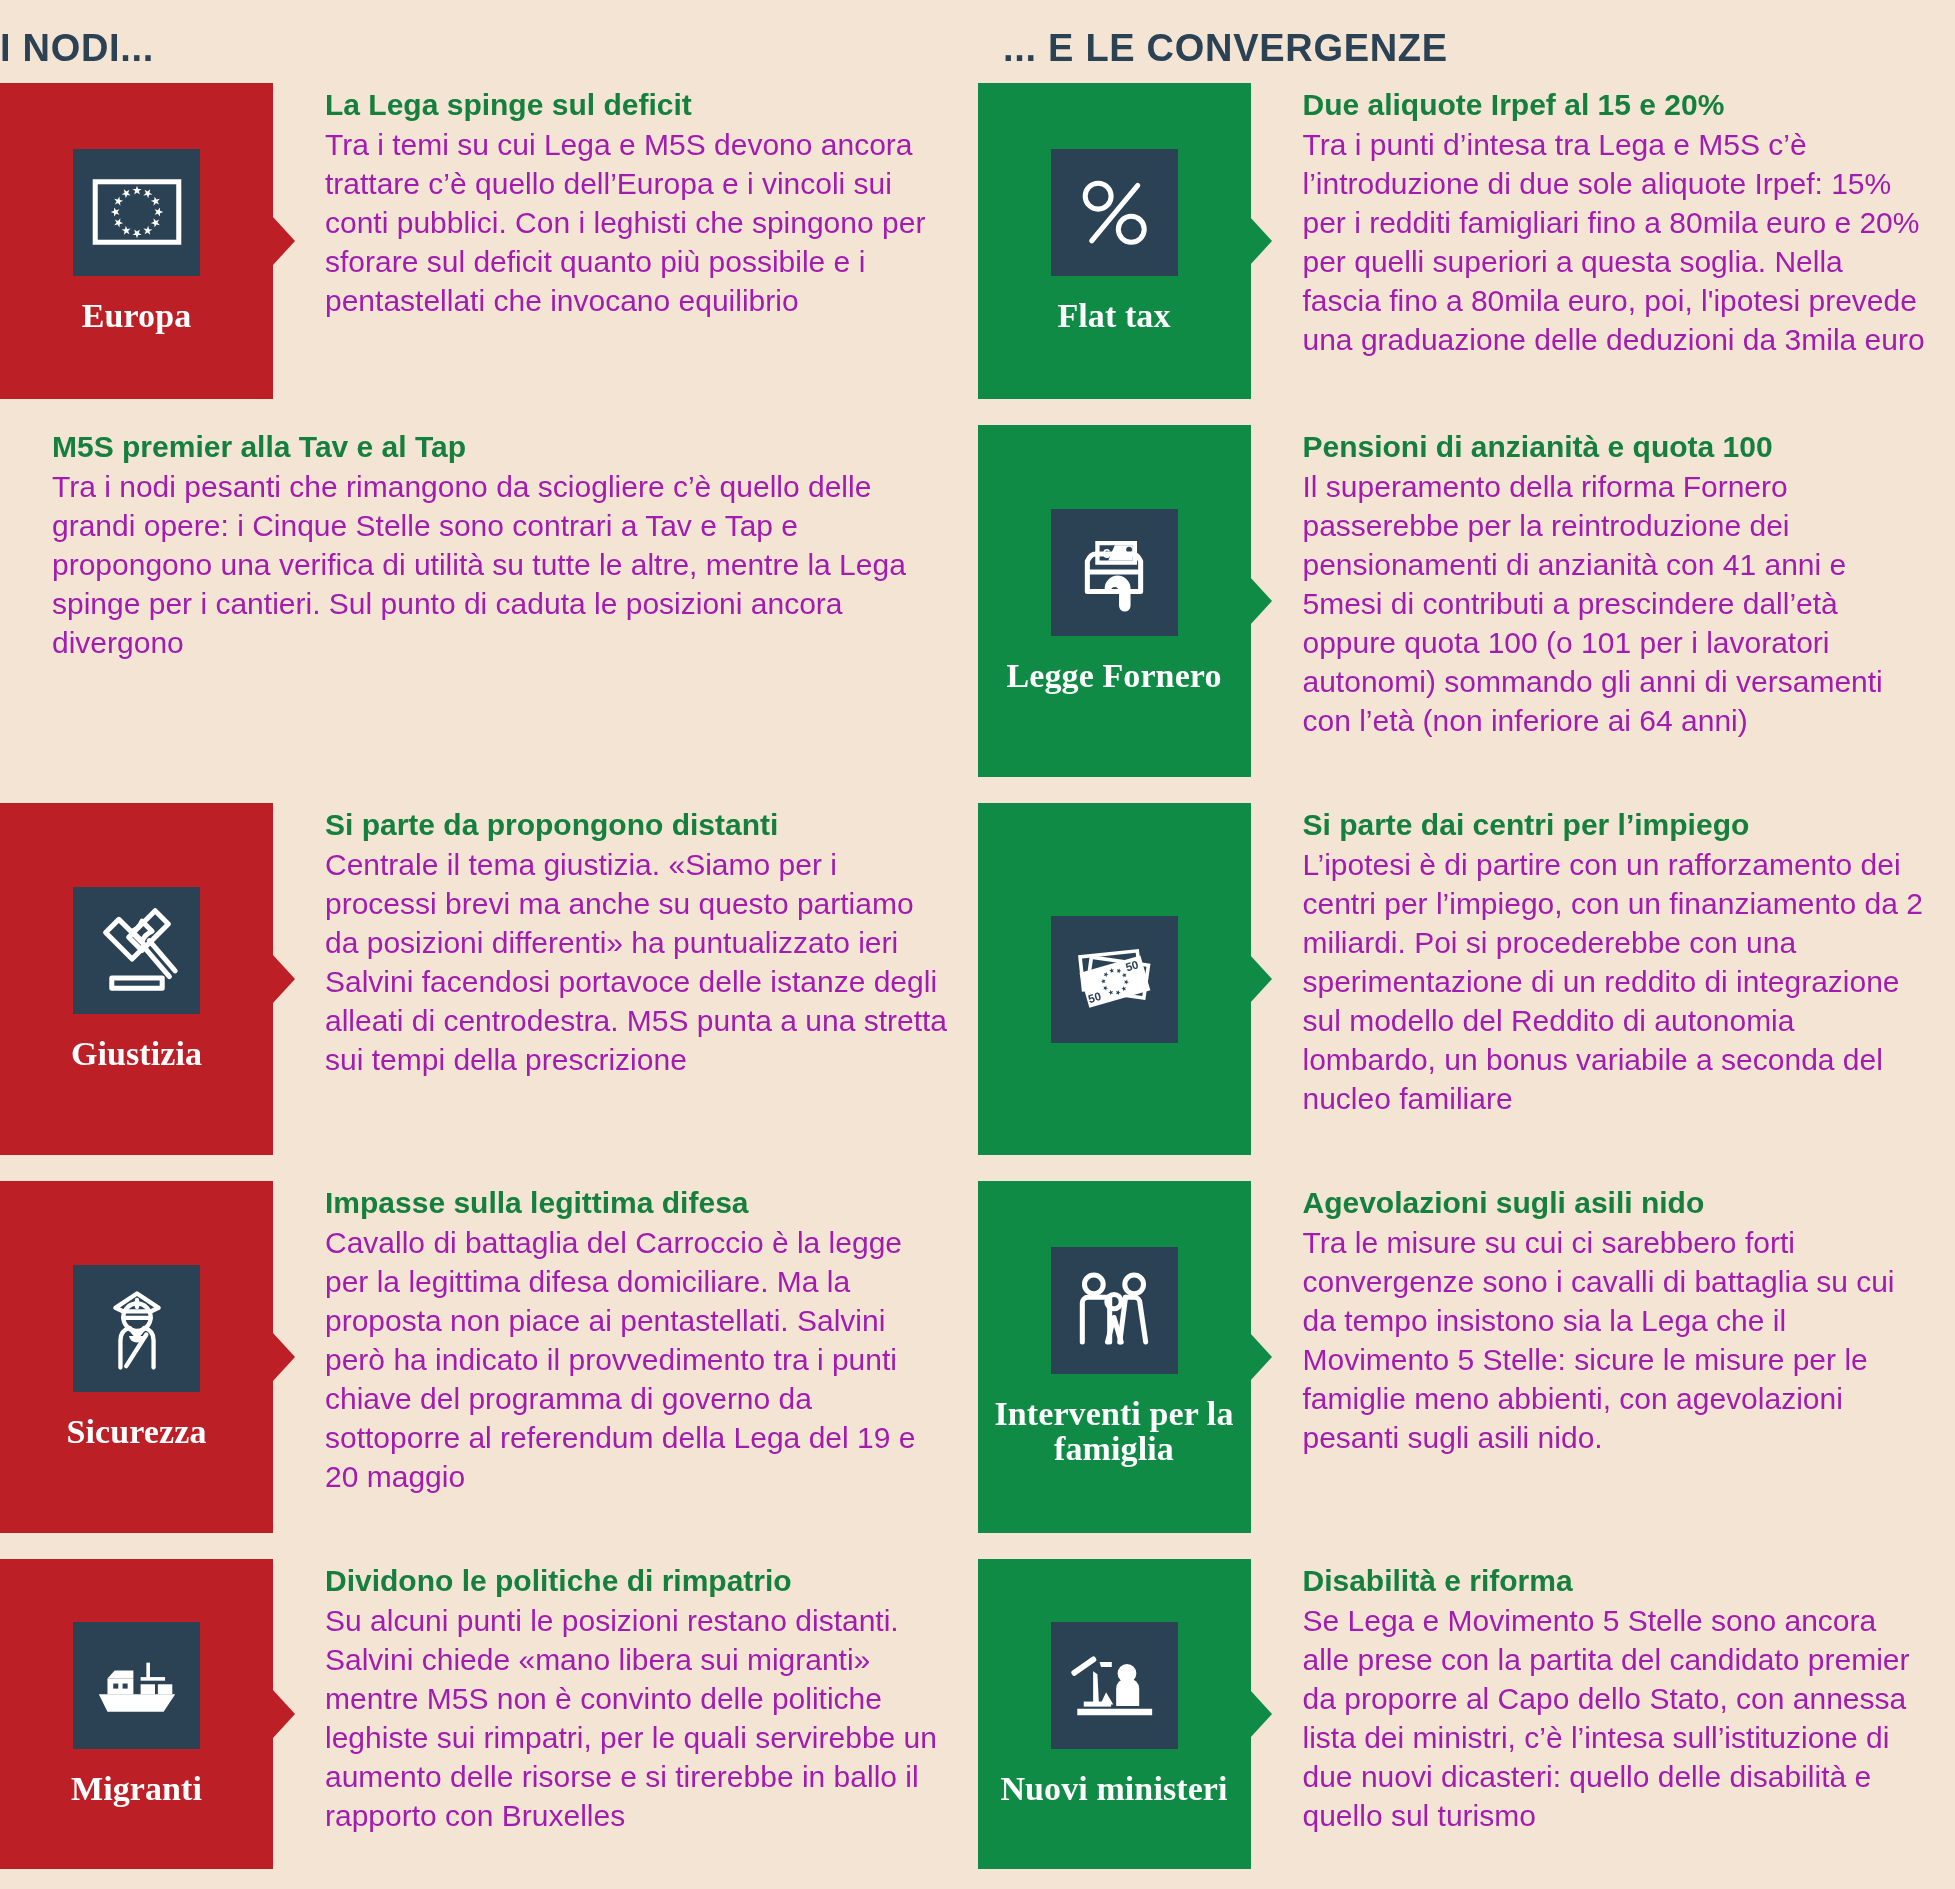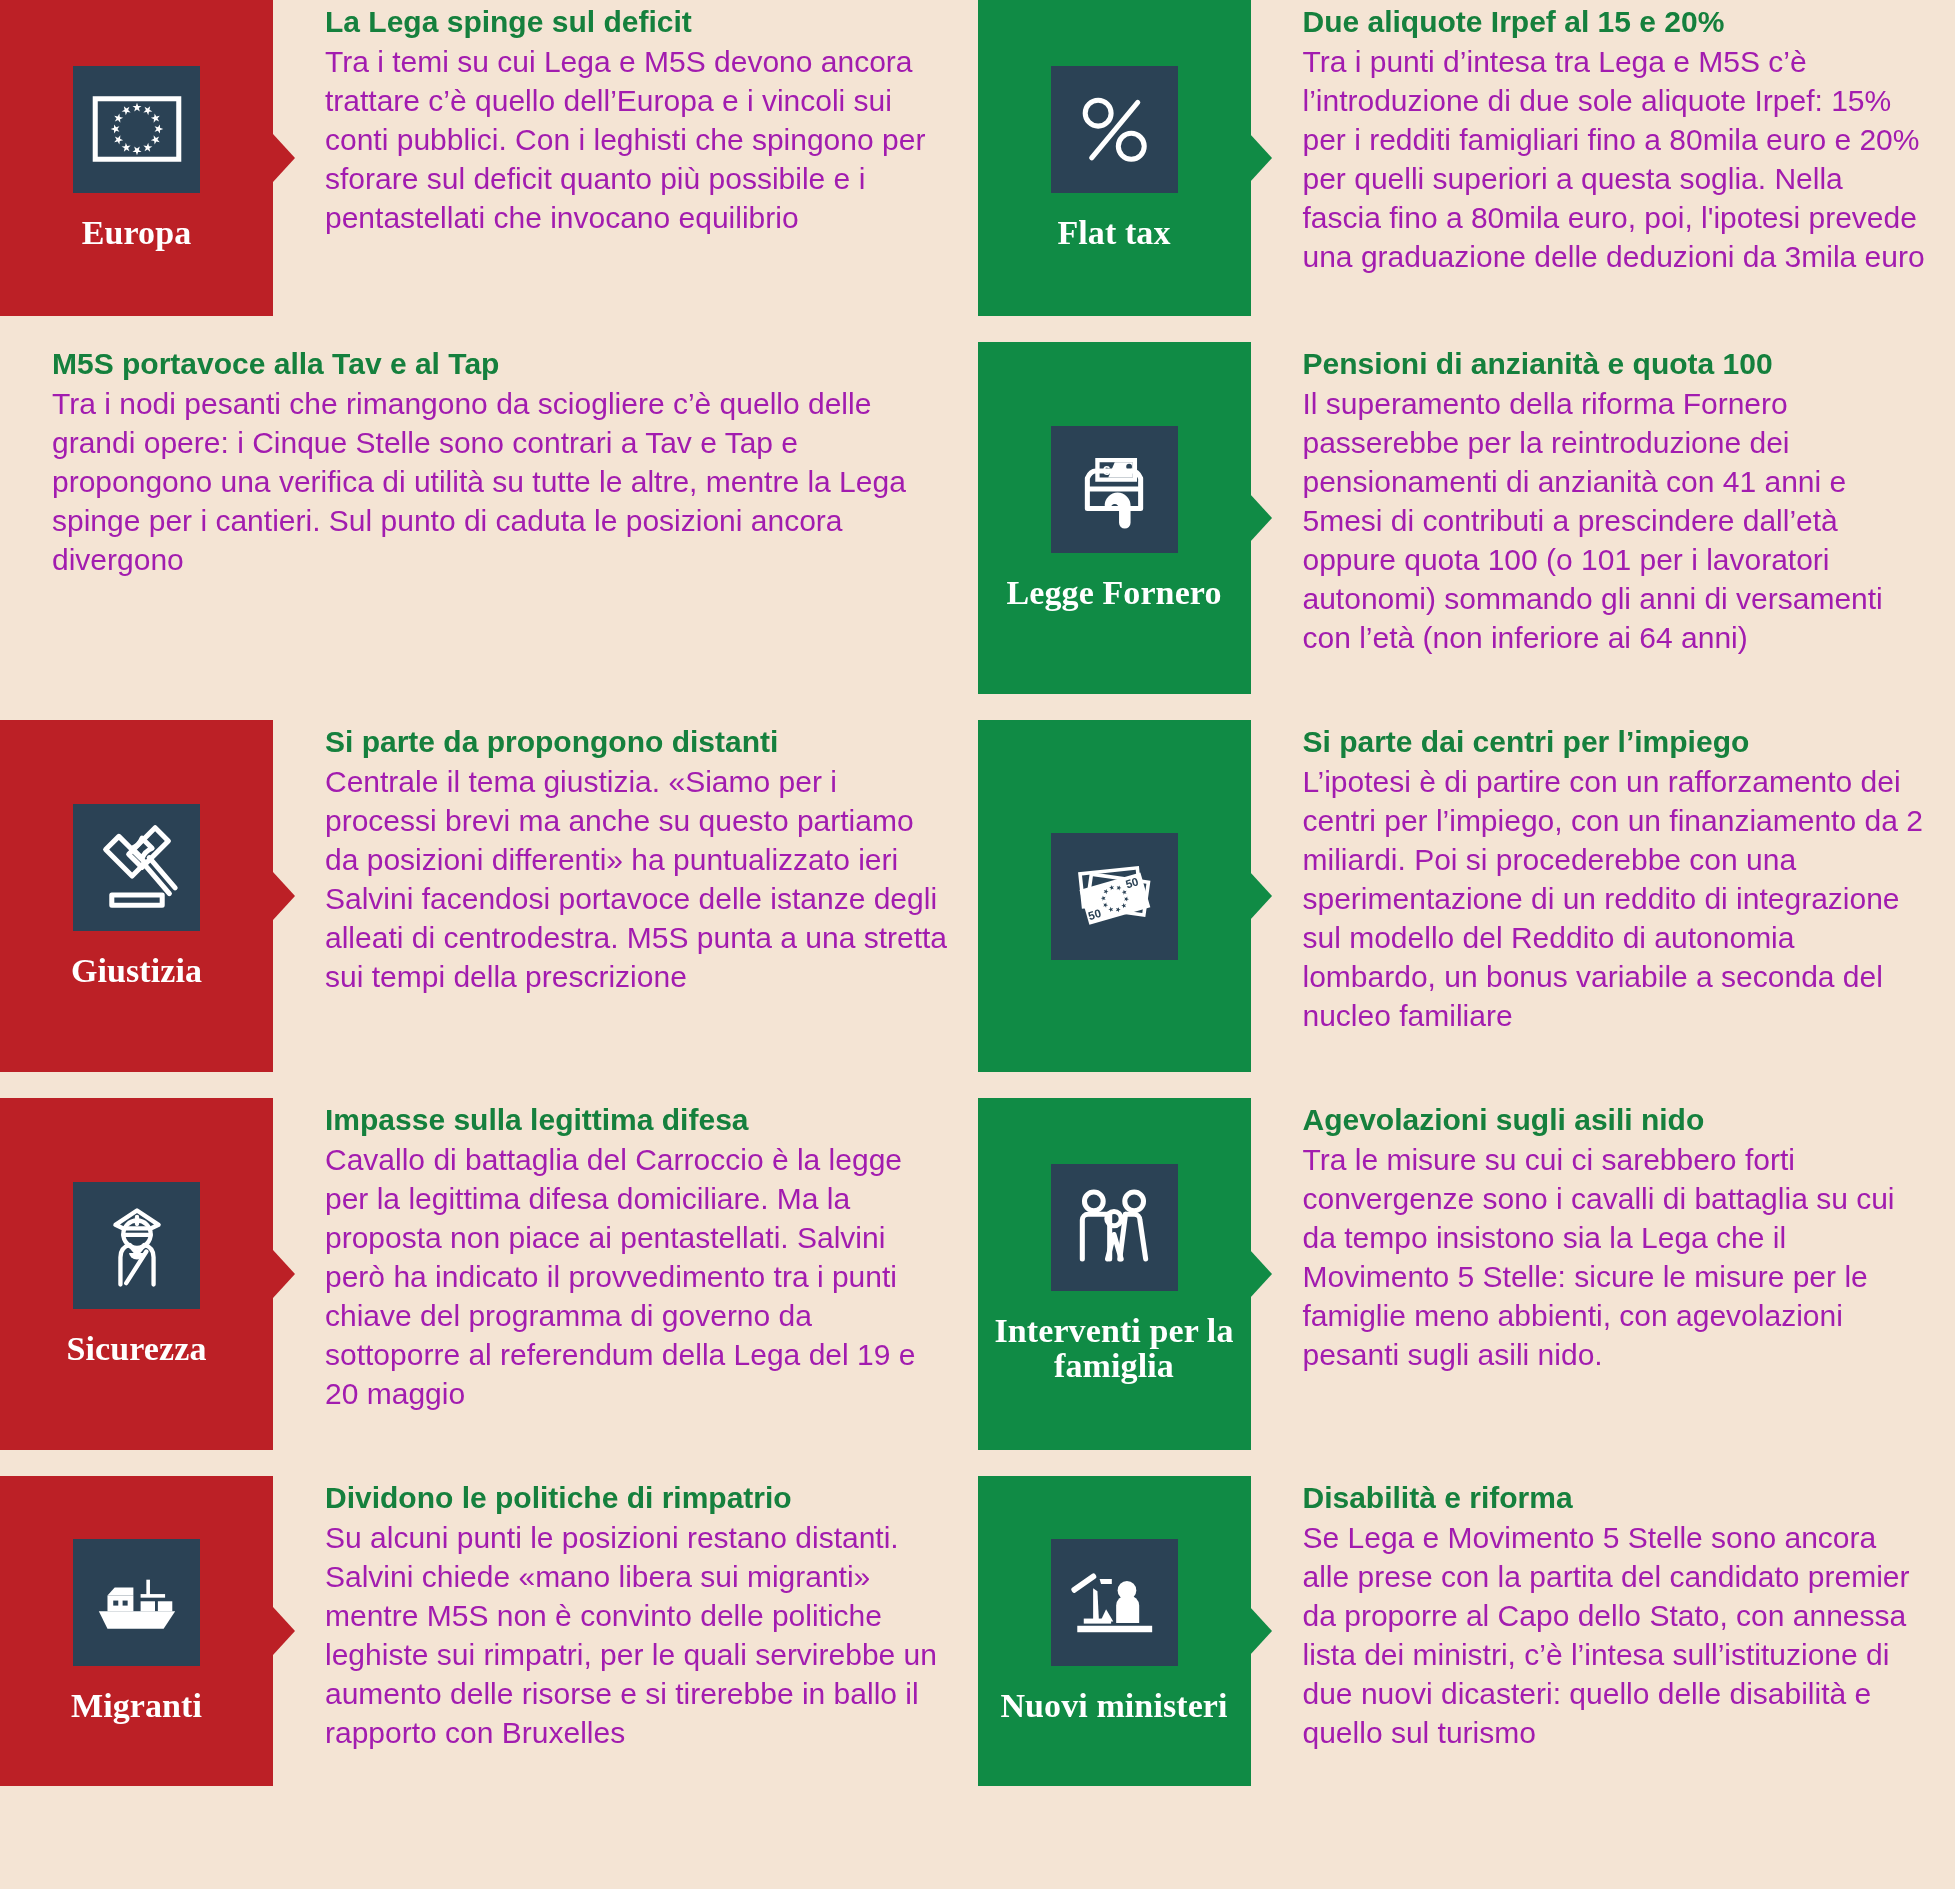--- a/index.html
+++ b/index.html
@@ -80,20 +80,24 @@
   .txt .body{
     font-size:30px;line-height:1.3;color:#a21caf;margin:0;
     white-space:pre-line;
   }
 </style>
 </head>
 <body>
 
 <div class="page">
 
+  <div class="headers">
+    <div class="hdr hdr-left">I NODI...</div>
+    <div class="hdr hdr-right">... E LE CONVERGENZE</div>
+  </div>
 
   <div class="columns">
 
     <div class="col col-left">
 
       <div class="row" style="height:316px;">
         <div class="tile red">
           <div class="notch"></div>
           <div class="iconbox">
             <svg width="108" height="108" viewBox="0 0 150 150">
@@ -143,21 +147,21 @@
           <div class="tile-label">Europa</div>
         </div>
         <div class="txt">
           <p class="title">La Lega spinge sul deficit</p>
           <p class="body">Tra i temi su cui Lega e M5S devono ancora trattare c’è quello dell’Europa e i vincoli sui conti pubblici. Con i leghisti che spingono per sforare sul deficit quanto più possibile e i pentastellati che invocano equilibrio</p>
         </div>
       </div>
 
       <div class="row" style="height:352px;">
         <div class="txt">
-          <p class="title">M5S portavoce alla Tav e al Tap</p>
+          <p class="title">M5S premier alla Tav e al Tap</p>
           <p class="body">Tra i nodi pesanti che rimangono da sciogliere c’è quello delle  grandi opere: i Cinque Stelle sono contrari a Tav e Tap e propongono una verifica di utilità su tutte le altre, mentre la Lega spinge per i cantieri. Sul punto di caduta le posizioni ancora divergono</p>
         </div>
       </div>
 
       <div class="row" style="height:352px;">
         <div class="tile red">
           <div class="notch"></div>
           <div class="iconbox">
             <svg width="108" height="108" viewBox="0 0 150 150">
               <g fill="none" stroke="#ffffff" stroke-width="7" stroke-linejoin="round">

